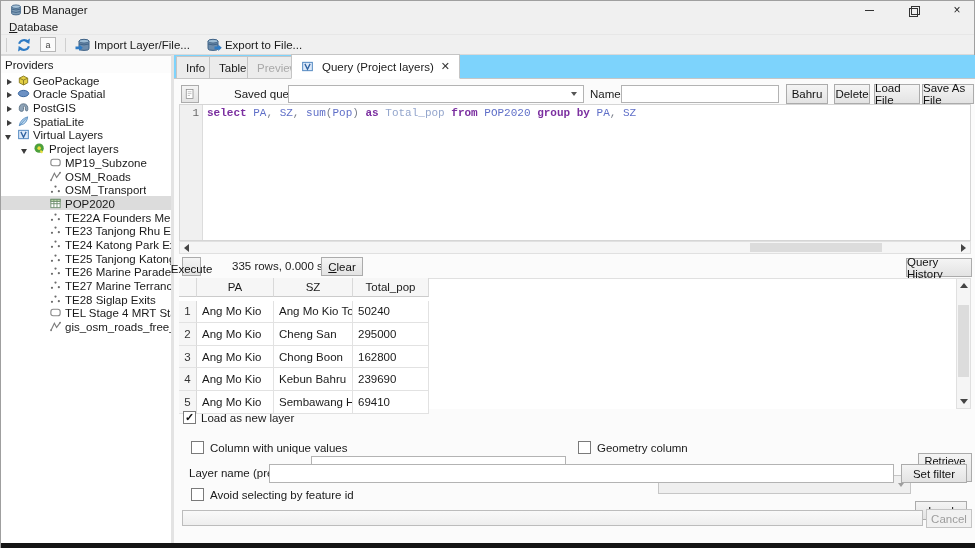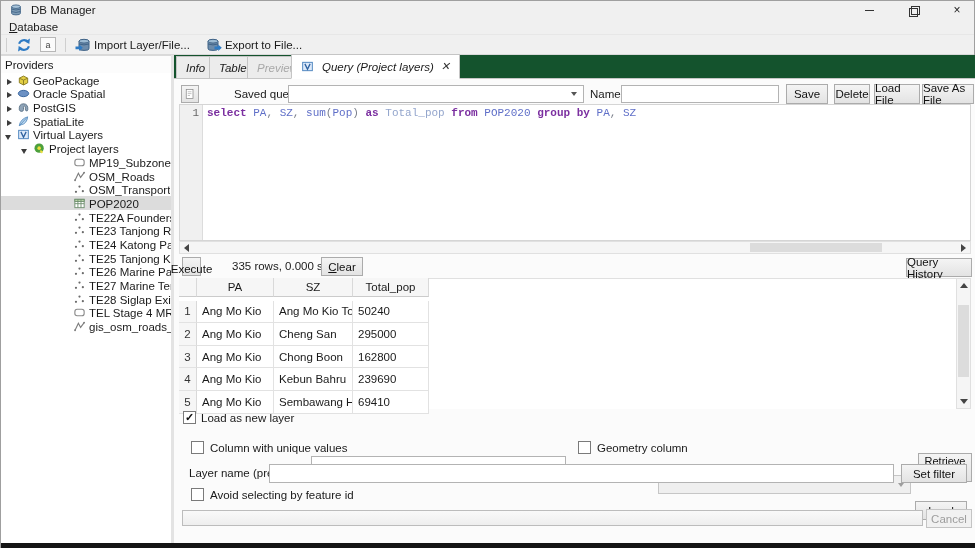--- a/index.html
+++ b/index.html
@@ -3,21 +3,21 @@
 <meta charset="utf-8">
 <style>
   html,body{margin:0;padding:0;}
   body{width:975px;height:548px;font-family:"Liberation Sans",sans-serif;font-size:12px;color:#1a1a1a;background:#f0f0f0;position:relative;overflow:hidden;}
   .win{position:absolute;inset:0;border:1px solid #9f9f9f;box-sizing:border-box;background:#f0f0f0;}
   .abs{position:absolute;box-sizing:border-box;}
 
   
   .titlebar{left:0;top:0;width:100%;height:18px;background:#f0f0f0;display:flex;align-items:center;}
   .titlebar .ticon{margin-left:8px;width:14px;height:14px;}
-  .titlebar .ttl{margin-left:8px;font-size:11.5px;}
+  .titlebar .ttl{font-size:11.5px;}
   .wbtns{position:absolute;right:6px;top:0;height:18px;display:flex;align-items:center;gap:22px;}
   .wbtn{width:22px;height:16px;display:flex;align-items:center;justify-content:center;color:#222;font-size:12px;cursor:default;}
   .minbar{width:9px;height:1px;background:#333;display:inline-block;}
   .restore{position:relative;width:9px;height:9px;display:inline-block;}
   .restore i{position:absolute;border:1px solid #333;width:7px;height:7px;display:block;}
   .restore i.b{left:0;top:2px;background:#f0f0f0;}
   .restore i.f{left:2px;top:0;}
 
   
   .menubar{left:0;top:18px;width:100%;height:15px;display:flex;align-items:center;}
@@ -30,28 +30,28 @@
 
   
   .sidebar{left:0;top:54px;width:170px;height:488px;background:#fff;border-top:1px solid #dadada;overflow:hidden;}
   .prov-h{padding:3px 0 2px 4px;font-size:11.5px;background:#fcfcfc;}
   .tree{font-size:11.5px;}
   .trow{height:13.7px;display:flex;align-items:flex-end;white-space:nowrap;overflow:hidden;}
   .trow.sel{background:#dcdcdc;}
   .exp{width:9px;height:9px;margin-right:3px;flex:0 0 9px;position:relative;}
   .exp.c::before{content:"";position:absolute;left:2px;top:1px;border-left:5px solid #3c3c3c;border-top:3.5px solid transparent;border-bottom:3.5px solid transparent;}
   .exp.e::before{content:"";position:absolute;left:0px;top:3px;border-top:5px solid #3c3c3c;border-left:3.5px solid transparent;border-right:3.5px solid transparent;}
-  .d0{padding-left:4px;} .d1{padding-left:20px;} .d2{padding-left:72px;}
+  .d0{padding-left:4px;} .d1{padding-left:20px;} .d2{padding-left:48px;}
   .ti{width:13px;height:13px;flex:0 0 13px;margin-right:3px;}
   .tlabel{overflow:hidden;text-overflow:clip;}
   .splitter{left:170px;top:54px;width:3px;height:488px;background:#e3e3e3;}
 
   
   .content{left:173px;top:54px;width:802px;height:488px;background:#fbfbfb;}
-  .tabbar{left:173px;top:54px;width:802px;height:24px;background:#14532d;border-bottom:1px solid #c6c6c6;font-style:italic;}
+  .tabbar{left:173px;top:54px;width:802px;height:24px;background:#7dd3fc;border-bottom:1px solid #c6c6c6;}
   .tab{position:absolute;bottom:0;height:21px;background:#ececec;border:1px solid #c5c5c5;border-bottom:none;display:flex;align-items:center;padding:0 9px;font-size:11.5px;gap:5px;}
   .tab.active{height:23px;background:#fff;border-bottom:1px solid #fff;margin-bottom:-1px;z-index:2;}
   .tab.disabled{color:#a8a8a8;}
   .tclose{font-size:11px;color:#333;margin-left:2px;}
 
   
   .btn{background:#e7e7e7;border:1px solid #ababab;font-size:11.5px;display:flex;align-items:center;justify-content:center;color:#111;background:linear-gradient(#f4f4f4,#e3e3e3);}
   .btn.dis{color:#9d9d9d;border-color:#c4c4c4;background:#f1f1f1;}
   .inp{background:#fff;border:1px solid #b3b3b3;font-size:11.5px;padding:0 4px;font-family:"Liberation Sans",sans-serif;color:#1a1a1a;}
   input.inp{outline:none;}
@@ -347,21 +347,21 @@
         <line x1="5" y1="10" x2="8" y2="10" stroke="#b0b0b0"></line>
       </svg>
   </div>
   <span class="abs lbl" style="left:233px;top:87px;">Saved query</span>
   <div class="abs combo" style="left:287px;top:84px;width:296px;height:18px;">
       <span class="carr"></span>
     </div>
   <span class="abs lbl" style="left:589px;top:87px;">Name</span>
   <input class="abs inp" style="left: 620px; top: 84px; width: 158px; height: 18px;" value="">
   <div class="abs btn" style="left:785px;top:83px;width:42px;height:20px;">
-      <span>Save</span>
+      <span>Bahru</span>
     </div>
   <div class="abs btn" style="left:833px;top:83px;width:36px;height:20px;">
       <span>Delete</span>
     </div>
   <div class="abs btn" style="left:873px;top:83px;width:46px;height:20px;">
       <span>Load File</span>
     </div>
   <div class="abs btn" style="left:921px;top:83px;width:52px;height:20px;">
       <span>Save As File</span>
     </div>

